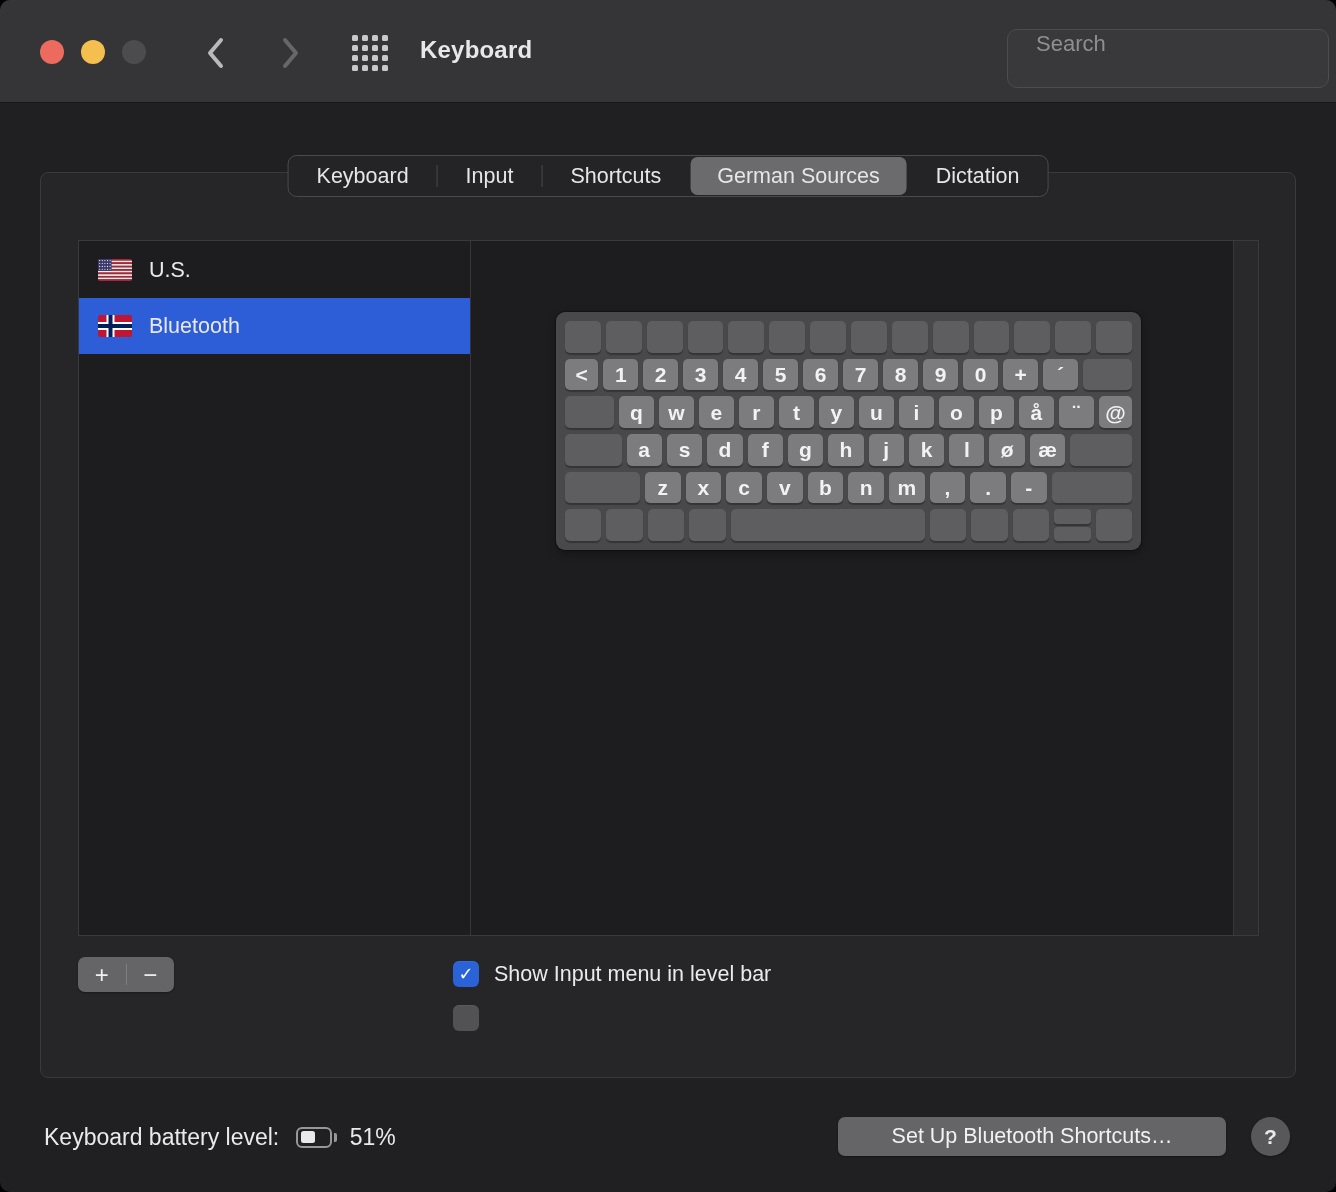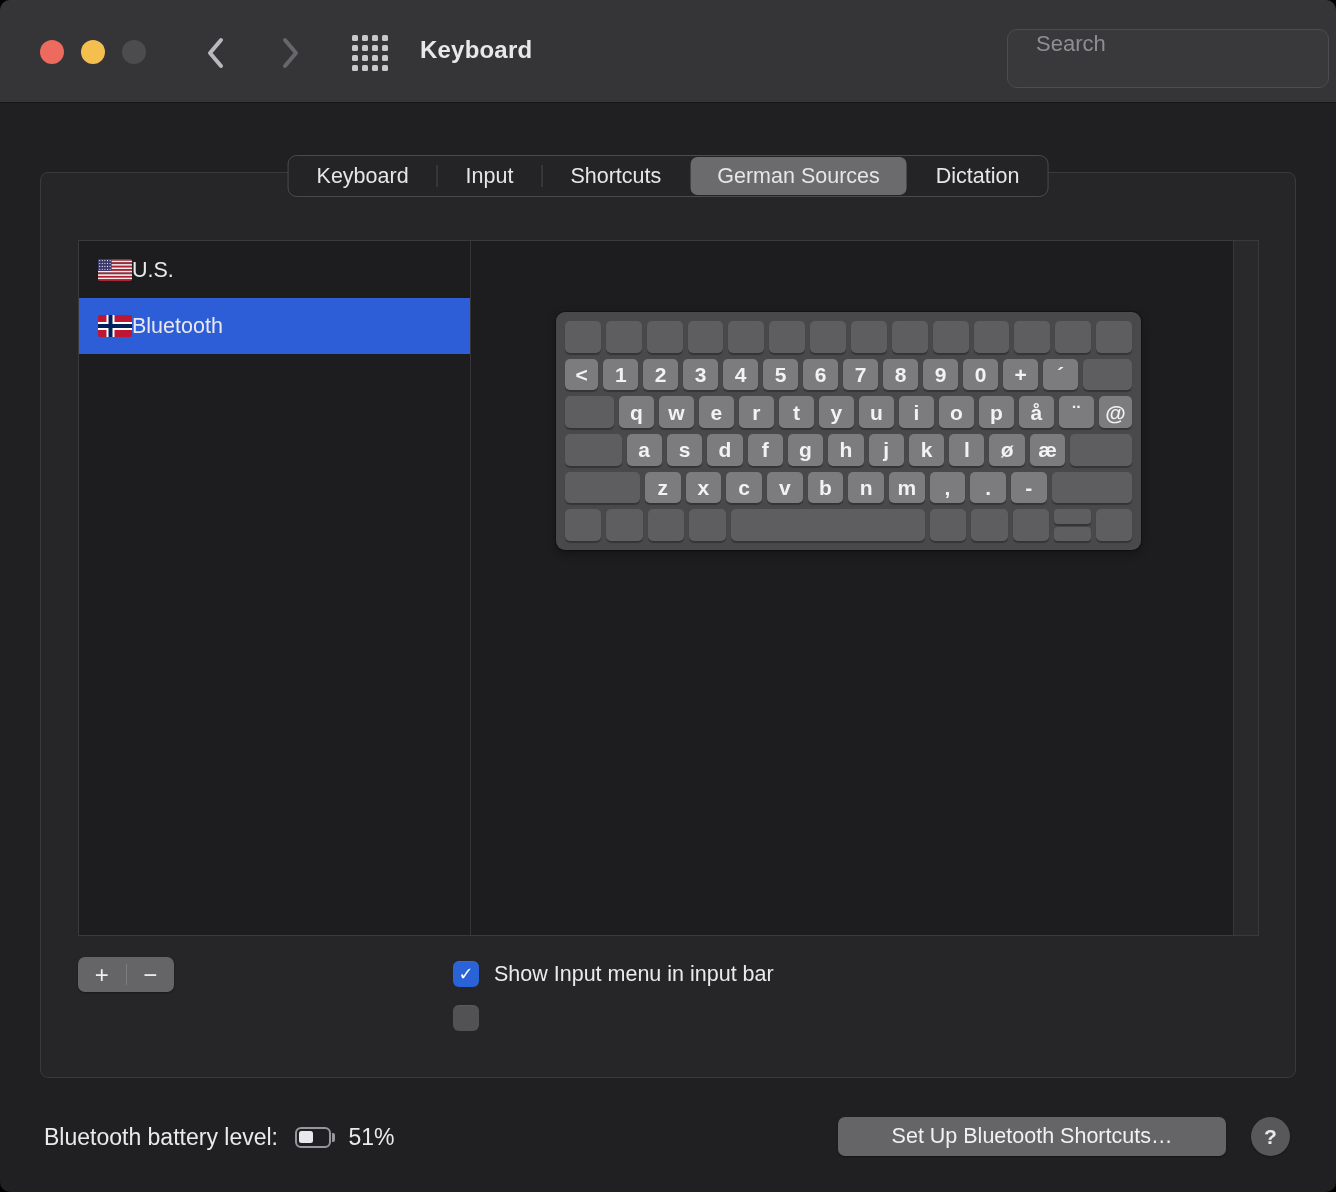--- a/index.html
+++ b/index.html
@@ -38,21 +38,21 @@
   .tab.selected { background:#6b6b6d; }
   .tab-divider { width:1px; height:22px; background:#4a4a4c; }
 
   
   .groupbox { position:absolute; left:40px; top:172px; width:1256px; height:906px;
               background:#262628; border:1px solid #3a3a3c; border-radius:8px; }
 
   .contentbox { position:absolute; left:37px; top:67px; width:1181px; height:696px;
                 background:#1d1d1f; border:1px solid #3a3a3c; display:flex; }
   .source-list { width:392px; border-right:1px solid #363638; padding-top:1px; }
-  .src-row { height:56px; display:flex; align-items:center; padding-left:19px; }
+  .src-row { height:56px; display:flex; align-items:center; padding-left:19px; gap:17px; }
   .src-label { font-size:21.5px; color:#e9e9eb; }
   .flag { display:flex; width:34px; height:22px; }
   .flag svg { border-radius:2px; }
   .preview { flex:1; position:relative; }
   .scroll-track { width:25px; background:#29292b; border-left:1px solid #363638; }
 
   
   .kb { position:absolute; left:85px; top:71px; width:585px; height:238px;
         background:#49494b; border-radius:9px; padding:9px; display:flex;
         flex-direction:column; gap:6px;
@@ -320,30 +320,30 @@
       <div class="ar-btn">+</div>
       <div class="ar-divider"></div>
       <div class="ar-btn">−</div>
     </div>
 
     <div class="options">
       <div class="opt-row">
         <div class="checkbox" style="background: rgb(42, 99, 216);">
             <span class="check">✓</span>
           </div>
-        <span class="opt-label">Show Input menu in input bar</span>
+        <span class="opt-label">Show Input menu in level bar</span>
       </div>
       <div class="opt-row">
         <div class="checkbox"></div>
       </div>
     </div>
   </div>
 
   <div class="battery-row">
-    <span>Bluetooth battery level:</span>
+    <span>Keyboard battery level:</span>
     <span class="battery">
       <span class="battery-body">
           <span class="battery-fill" style="width: 51%;"></span>
         </span>
       <span class="battery-nub"></span>
     </span>
     <span>51%</span>
   </div>
   <div class="setup-btn">Set Up Bluetooth Shortcuts…</div>
   <div class="help-btn">?</div>

